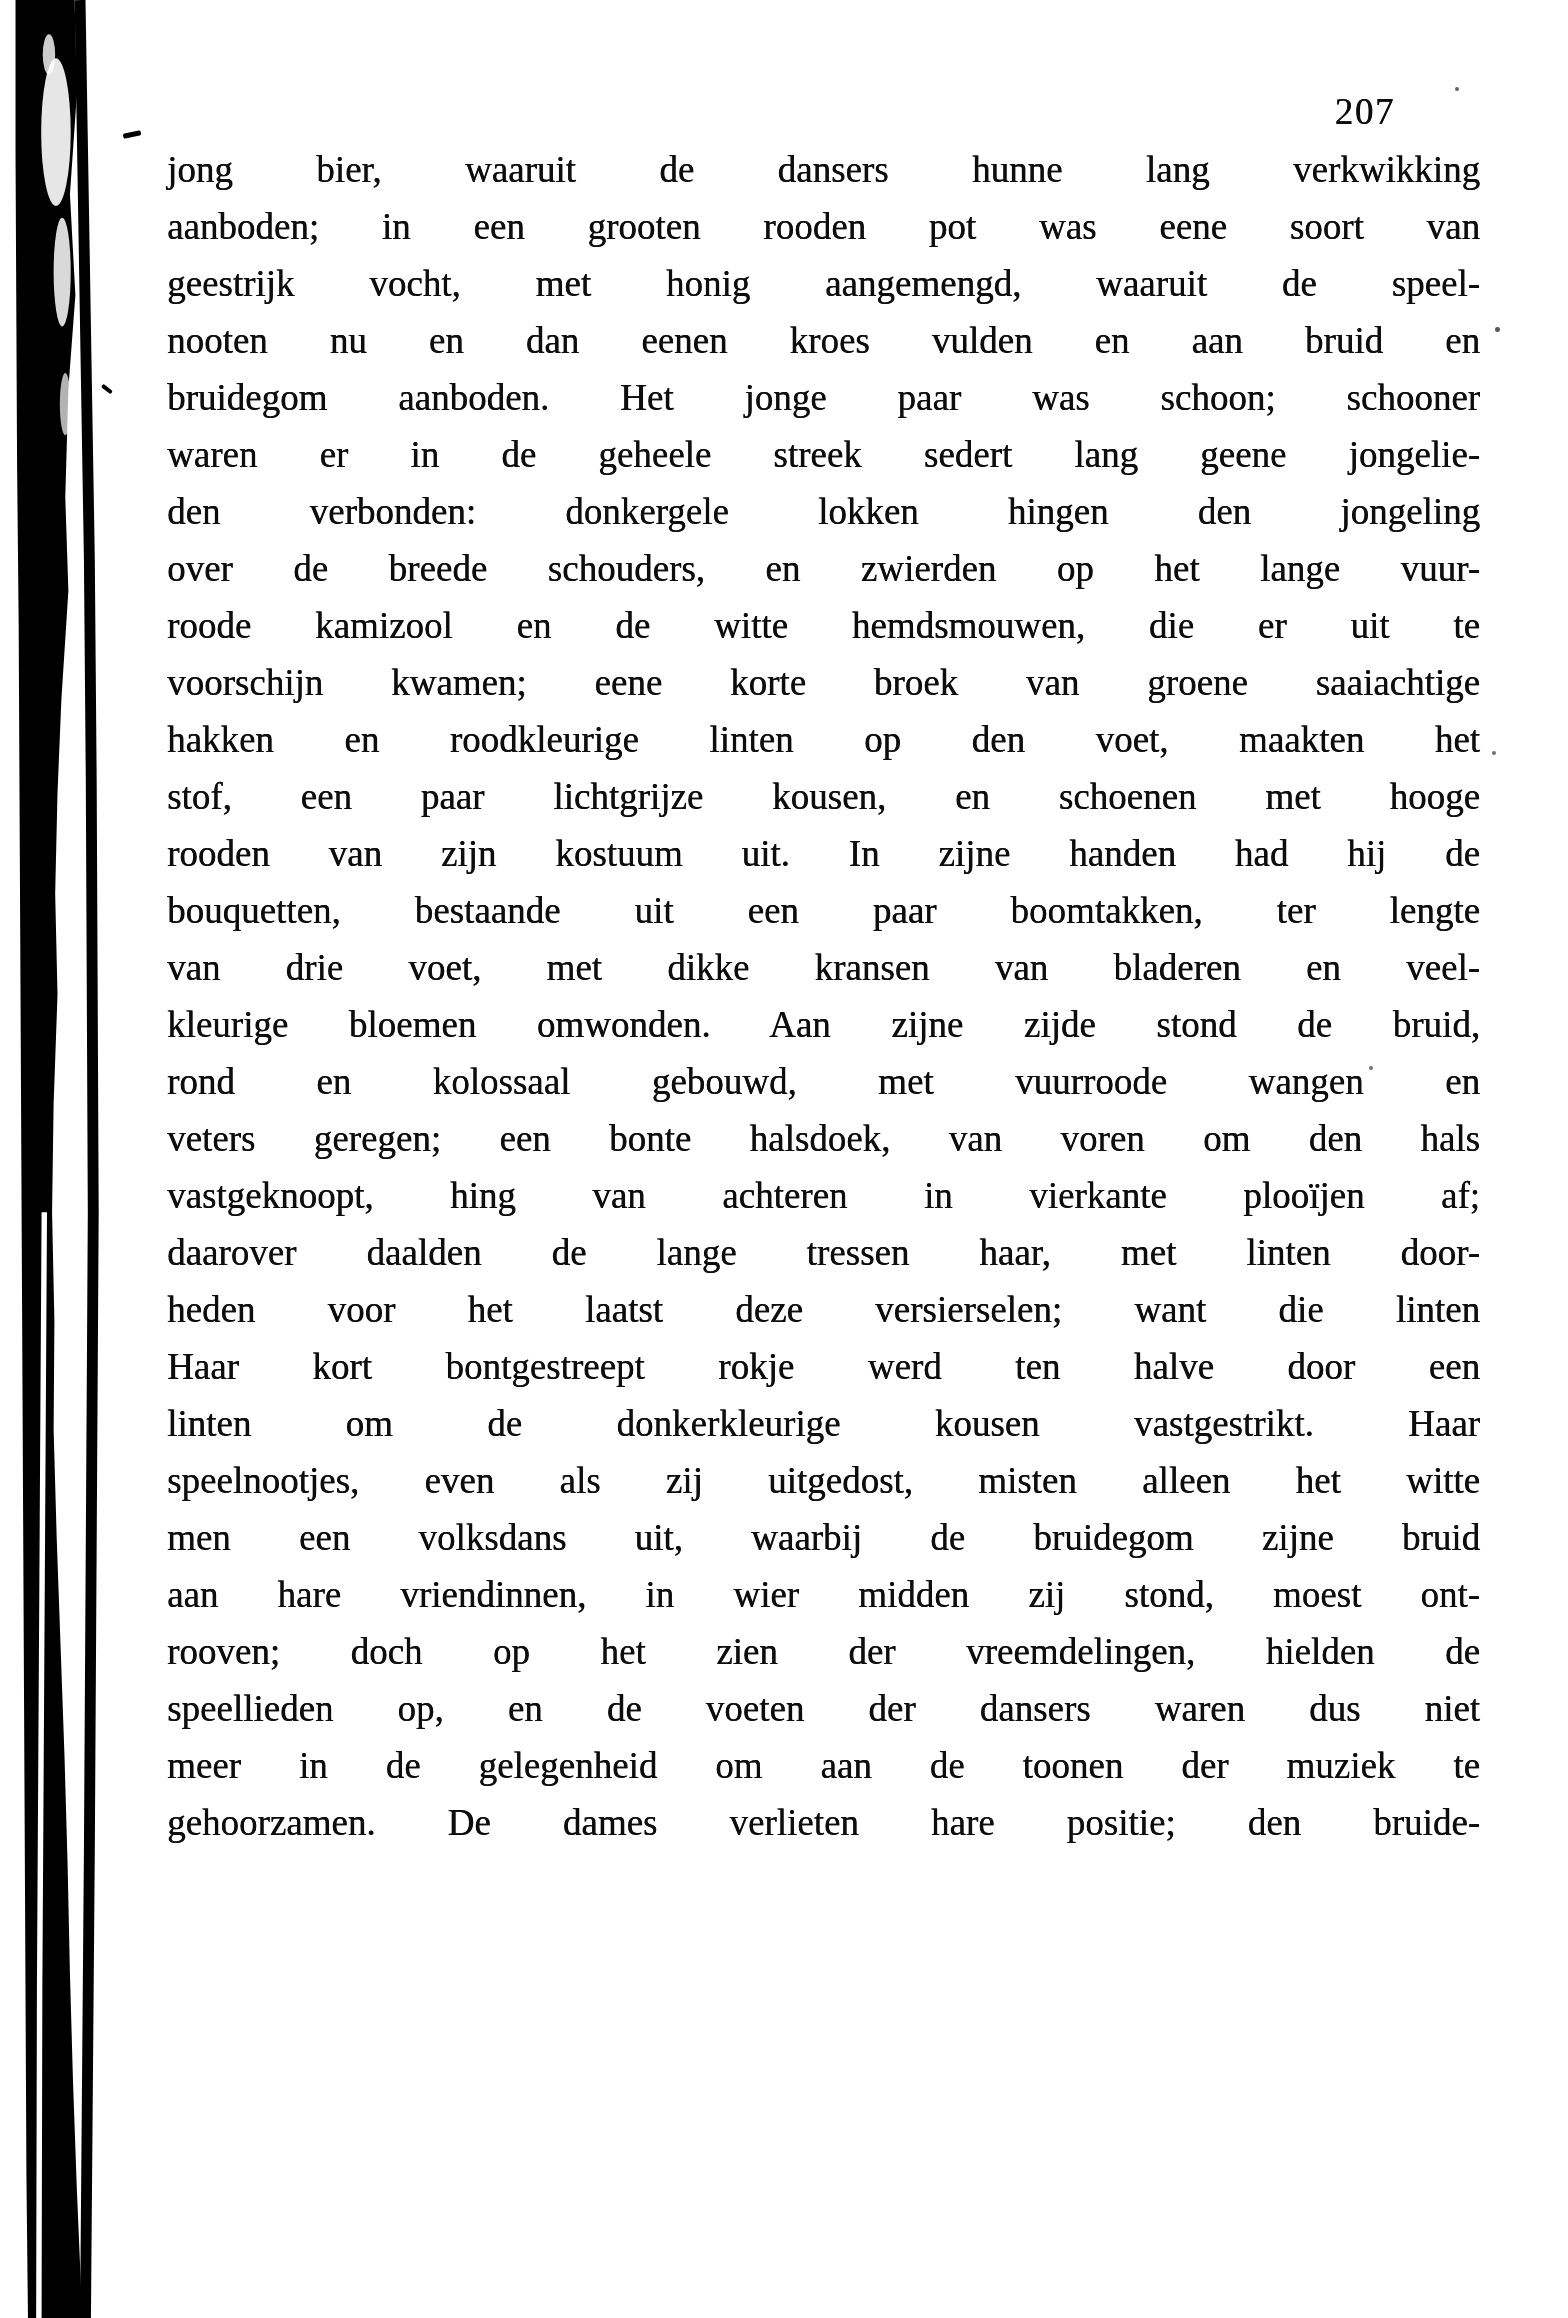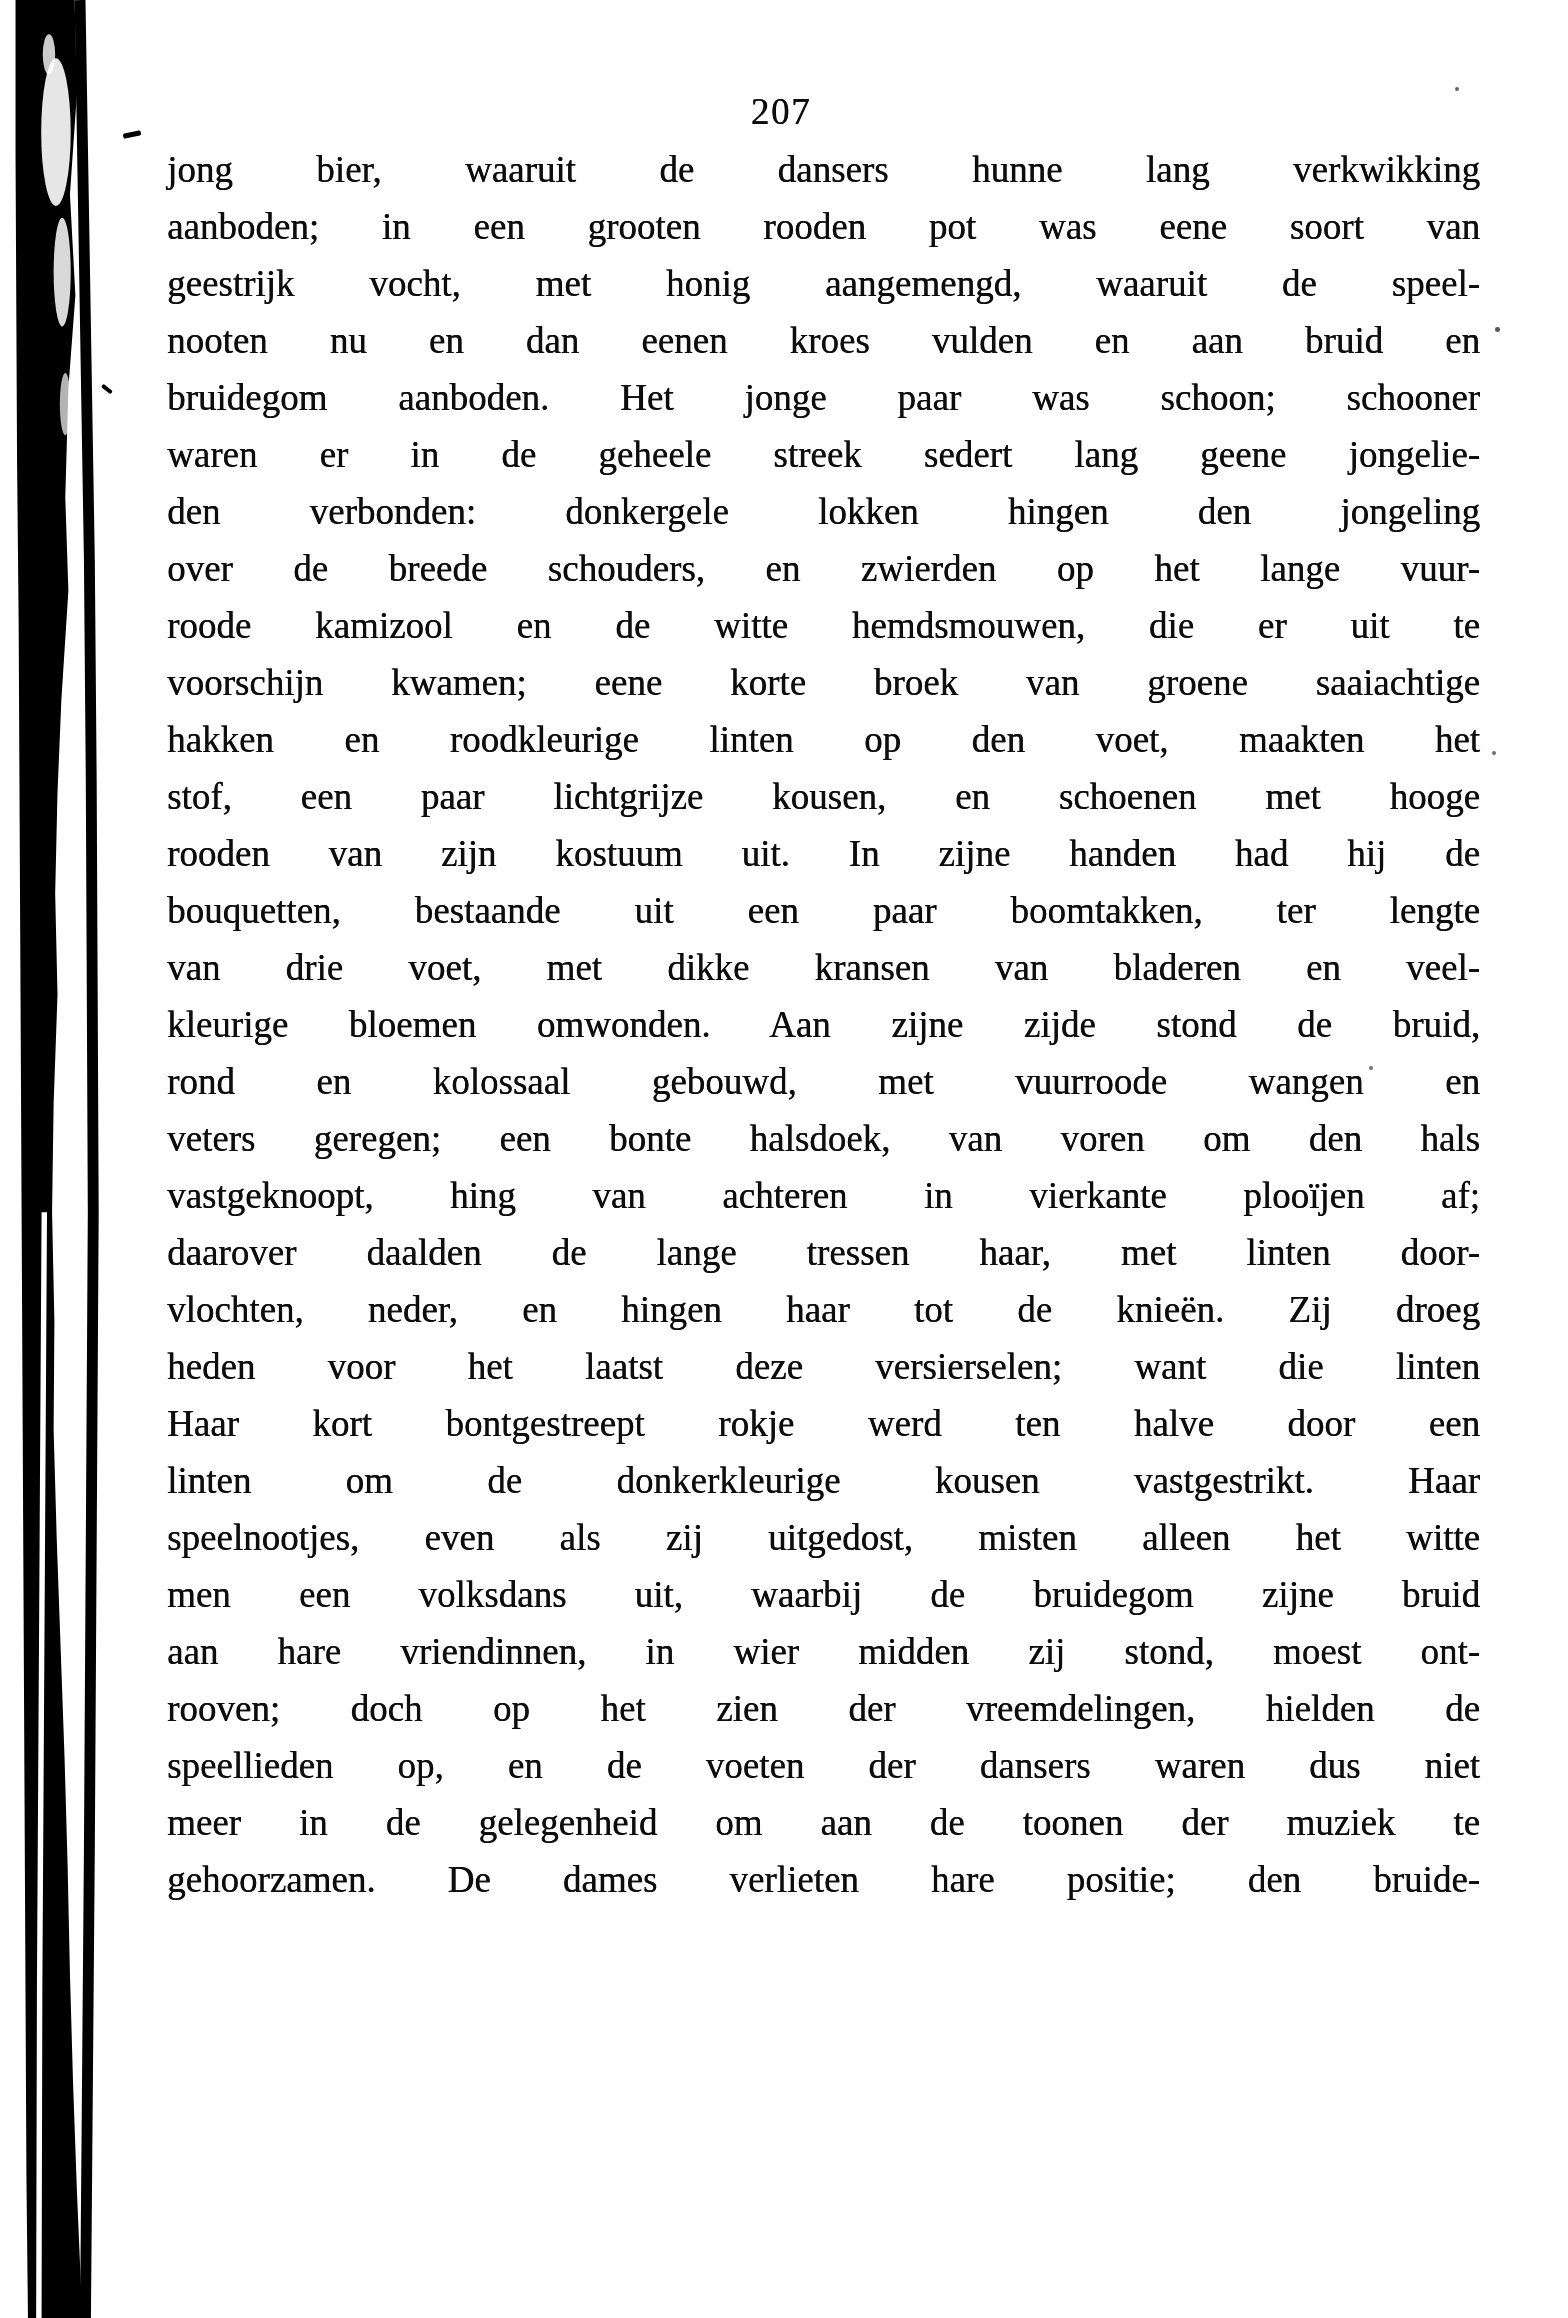--- a/index.html
+++ b/index.html
@@ -16,21 +16,21 @@
     position: absolute;
     left: 0; top: 0;
     width: 1569px; height: 2319px;
     pointer-events: none;
   }
   .page-number {
     position: absolute;
     left: 167px;
     top: 90px;
     width: 1228px;
-    text-align: center;
+    text-align: right;
     font-size: 37px;
     letter-spacing: 1.6px;
     text-shadow: 0.4px 0 0 currentColor;
   }
   .body-text {
     position: absolute;
     left: 167px;
     top: 141px;
     width: 1313px;
   }
@@ -110,21 +110,20 @@
     <div class="line">hakken en roodkleurige linten op den voet, maakten het</div>
     <div class="line">stof, een paar lichtgrijze kousen, en schoenen met hooge</div>
     <div class="line">rooden van zijn kostuum uit. In zijne handen had hij de</div>
     <div class="line">bouquetten, bestaande uit een paar boomtakken, ter lengte</div>
     <div class="line">van drie voet, met dikke kransen van bladeren en veel-</div>
     <div class="line">kleurige bloemen omwonden. Aan zijne zijde stond de bruid,</div>
     <div class="line">rond en kolossaal gebouwd, met vuurroode wangen en</div>
     <div class="line">veters geregen; een bonte halsdoek, van voren om den hals</div>
     <div class="line">vastgeknoopt, hing van achteren in vierkante plooïjen af;</div>
     <div class="line">daarover daalden de lange tressen haar, met linten door-</div>
-    <div class="line">vlochten, neder, en hingen haar tot de knieën. Zij droeg</div>
     <div class="line">heden voor het laatst deze versierselen; want die linten</div>
     <div class="line">Haar kort bontgestreept rokje werd ten halve door een</div>
     <div class="line">linten om de donkerkleurige kousen vastgestrikt. Haar</div>
     <div class="line">speelnootjes, even als zij uitgedost, misten alleen het witte</div>
     <div class="line">men een volksdans uit, waarbij de bruidegom zijne bruid</div>
     <div class="line">aan hare vriendinnen, in wier midden zij stond, moest ont-</div>
     <div class="line">rooven; doch op het zien der vreemdelingen, hielden de</div>
     <div class="line">speellieden op, en de voeten der dansers waren dus niet</div>
     <div class="line">meer in de gelegenheid om aan de toonen der muziek te</div>
     <div class="line">gehoorzamen. De dames verlieten hare positie; den bruide-</div>

